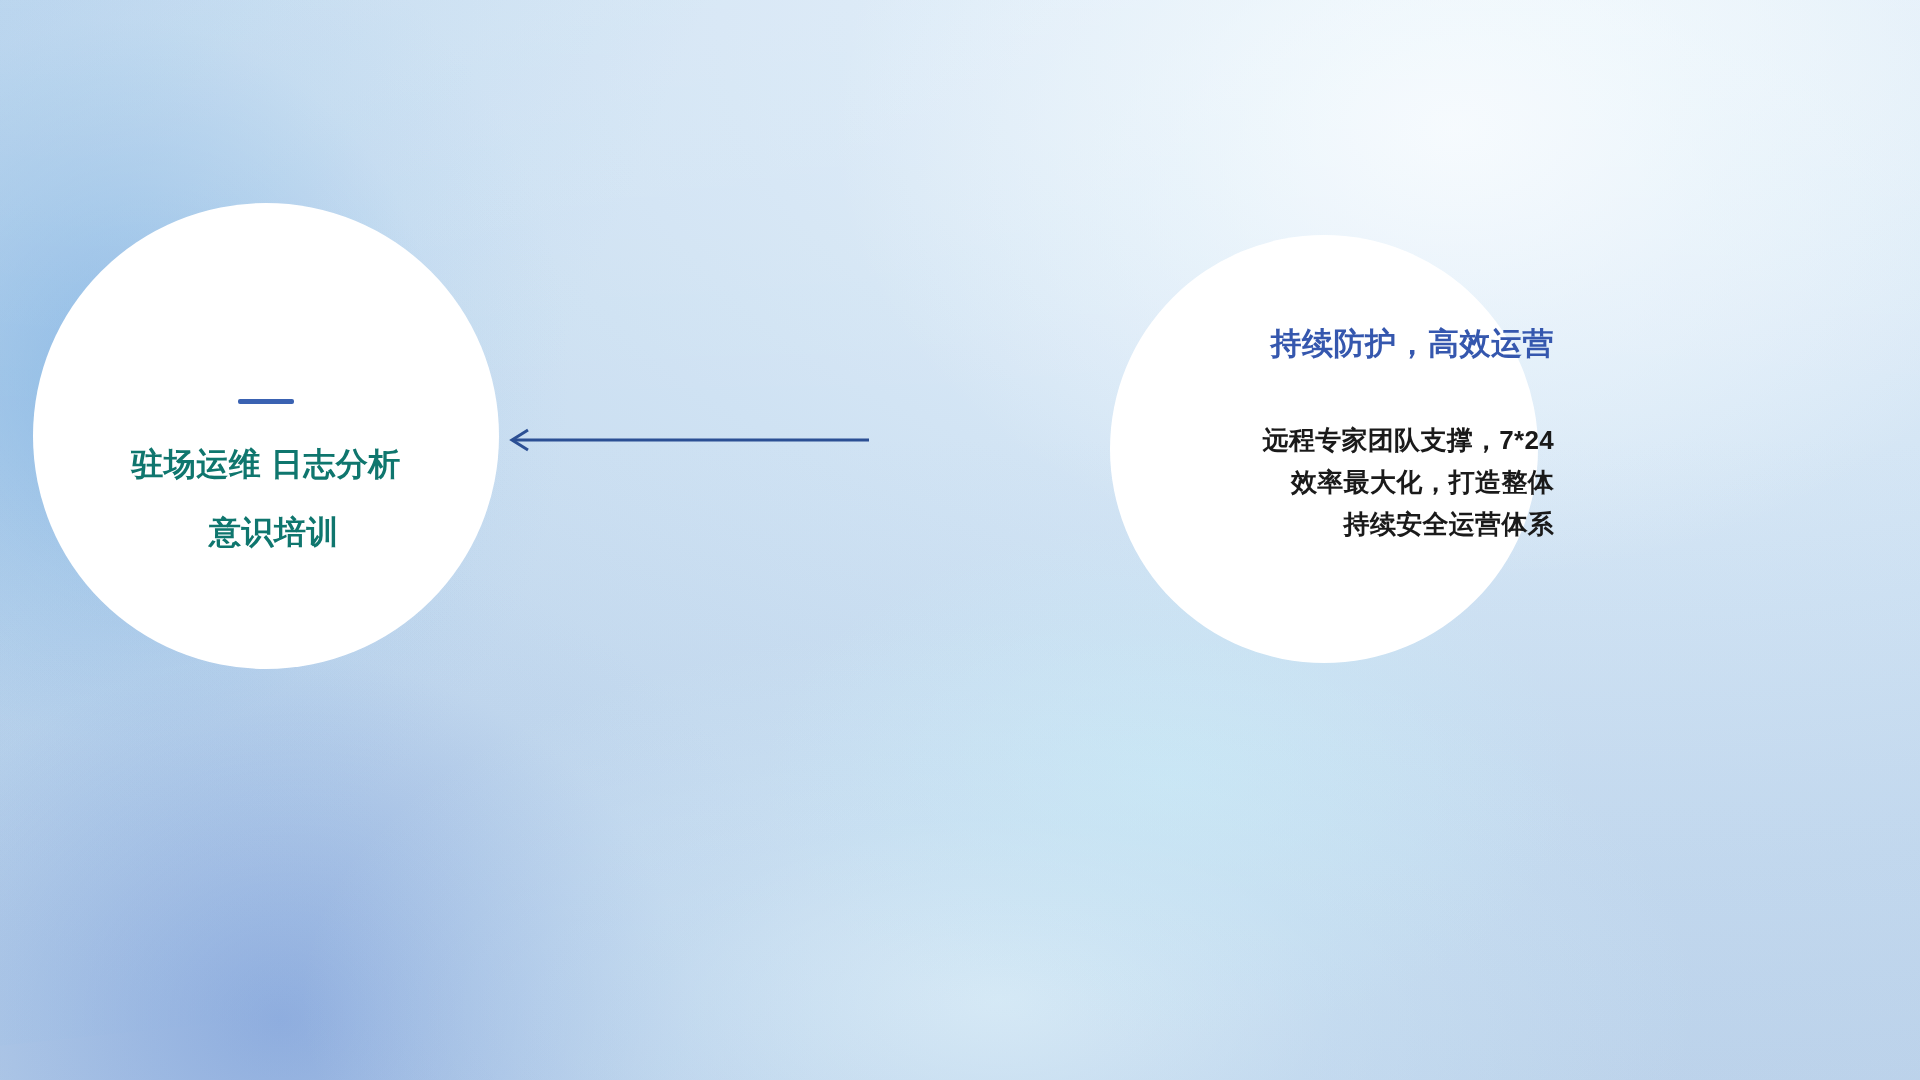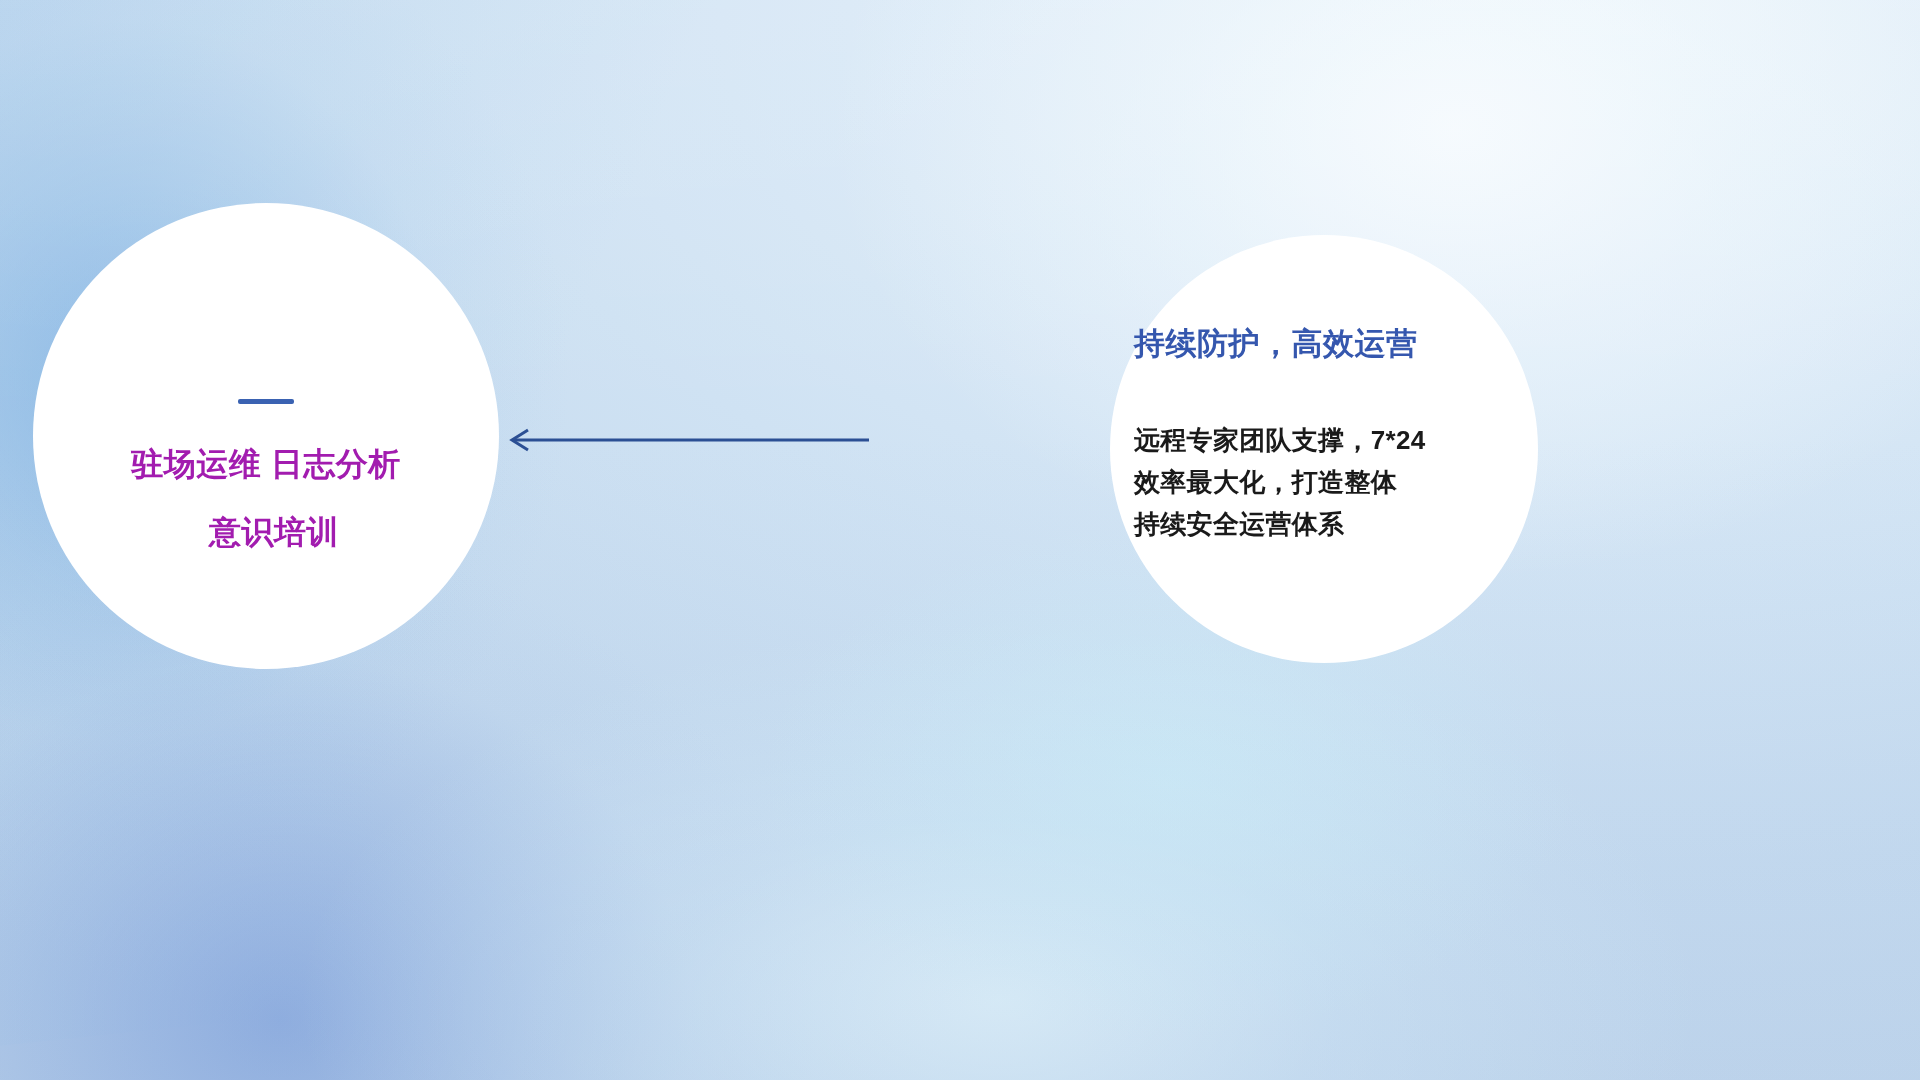--- a/index.html
+++ b/index.html
@@ -95,21 +95,21 @@
   }
   #left-dash {
     width: 56px; height: 5px;
     border-radius: 2px;
     background: #3a62b2;
     margin-bottom: 44px;
   }
   .left-line {
     font-size: 32px;
     font-weight: bold;
-    color: #a21caf;
+    color: #0f766e;
     letter-spacing: 0.5px;
     line-height: 1;
     margin-bottom: 36px;
     white-space: nowrap;
   }
   .left-line:last-child { margin-bottom: 0; margin-left: 16px; }
 
   #circle-mid {
     left: 615px; top: 196px;
     width: 500px; height: 500px;
@@ -142,21 +142,21 @@
   #circle-right {
     left: 1110px; top: 235px;
     width: 428px; height: 428px;
     background: #ffffff;
     z-index: 5;
   }
   #circle-right-inner {
     position: absolute;
     left: 24px; top: 92px;
     width: 420px;
-    text-align: left;
+    text-align: right;
   }
   #right-title {
     font-size: 31px;
     font-weight: bold;
     color: #3557ae;
     letter-spacing: 0.5px;
     white-space: nowrap;
     line-height: 1.1;
   }
   #right-body {

